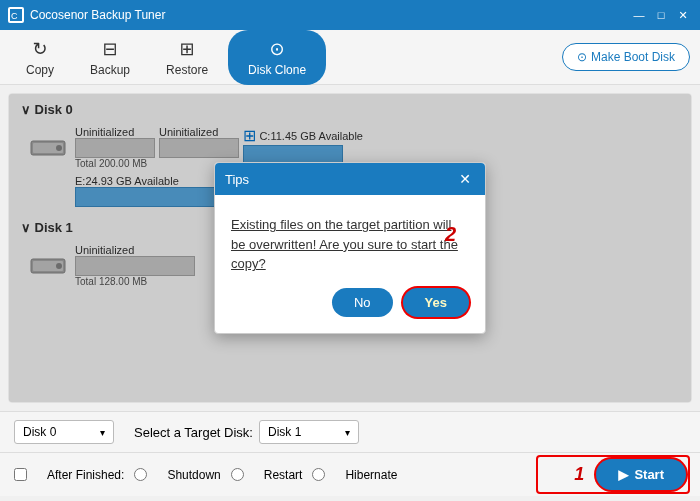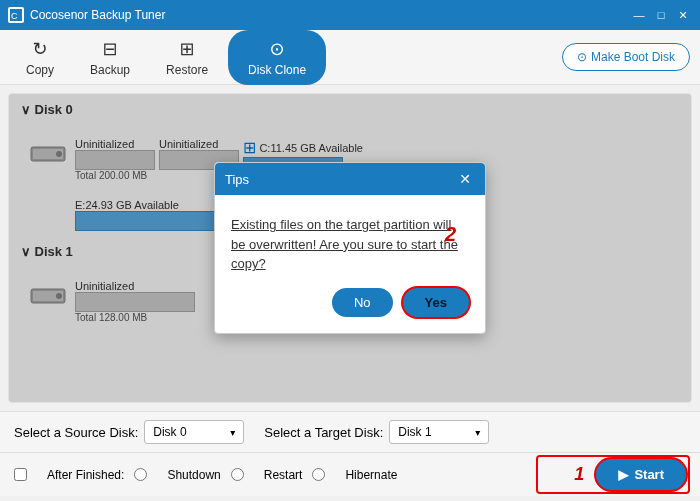--- a/index.html
+++ b/index.html
@@ -123,33 +123,33 @@
       cursor: pointer; font-size: 14px; color: white; background: none; border: none;
       display: flex; align-items: center; justify-content: center; width: 20px; height: 20px;
     }
     .dialog-body { padding: 20px 16px 14px; font-size: 13px; color: #333; line-height: 1.5; text-decoration: underline; }
     .dialog-footer { padding: 0 16px 16px; display: flex; justify-content: flex-end; gap: 10px; }
     .btn-no {
       background: #1a7bbf; color: white; border: none; padding: 7px 22px;
       border-radius: 20px; cursor: pointer; font-size: 13px;
     }
     .btn-yes {
-      background: #1a7bbf; color: #0f172a; border: none; padding: 7px 22px;
+      background: #1a7bbf; color: #fef9c3; border: none; padding: 7px 22px;
       border-radius: 20px; cursor: pointer; font-size: 13px; font-weight: 600;
       box-shadow: 0 0 0 2px #e00;
     }
 
     .chevron { font-size: 10px; }
     .disk-info-row {
       display: flex; align-items: center; gap: 8px; padding: 3px 8px;
     }
     .disk-drive-icon {
       width: 38px; height: 26px;
     }
-    .part-group { display: flex; flex-direction: column; margin-top: 12px; }
+    .part-group { display: flex; flex-direction: column; }
     .part-name { font-size: 11px; color: #333; }
     .bar { height: 20px; border: 1px solid #aaa; background: #d0d0d0; }
     .bar.uninit { background: #d0d0d0; width: 80px; }
     .bar.drive-c { background: #5baee8; border-color: #3a8ec8; width: 100px; }
     .bar.drive-e { background: #5baee8; border-color: #3a8ec8; width: 140px; }
     .bar.disk1-uninit { background: #d0d0d0; width: 120px; }
     .part-size { font-size: 10px; color: #555; }
 
     
     .start-wrapper {
@@ -285,21 +285,20 @@
         <span style="position:absolute; left: 230px; top: 60px; color:#c00; font-size:20px; font-weight:700; font-style:italic;">2</span>
         <button class="btn-no">No</button>
         <button class="btn-yes">Yes</button>
       </div>
     </div>
   </div>
 </div>
 
 <div class="bottom-section">
   <div class="select-group">
-    <span>Select a Source Disk:</span>
     <div class="select-box">
       <span>Disk 0</span>
       <span class="chevron">▾</span>
     </div>
   </div>
   <div class="select-group">
     <span>Select a Target Disk:</span>
     <div class="select-box">
       <span>Disk 1</span>
       <span class="chevron">▾</span>

